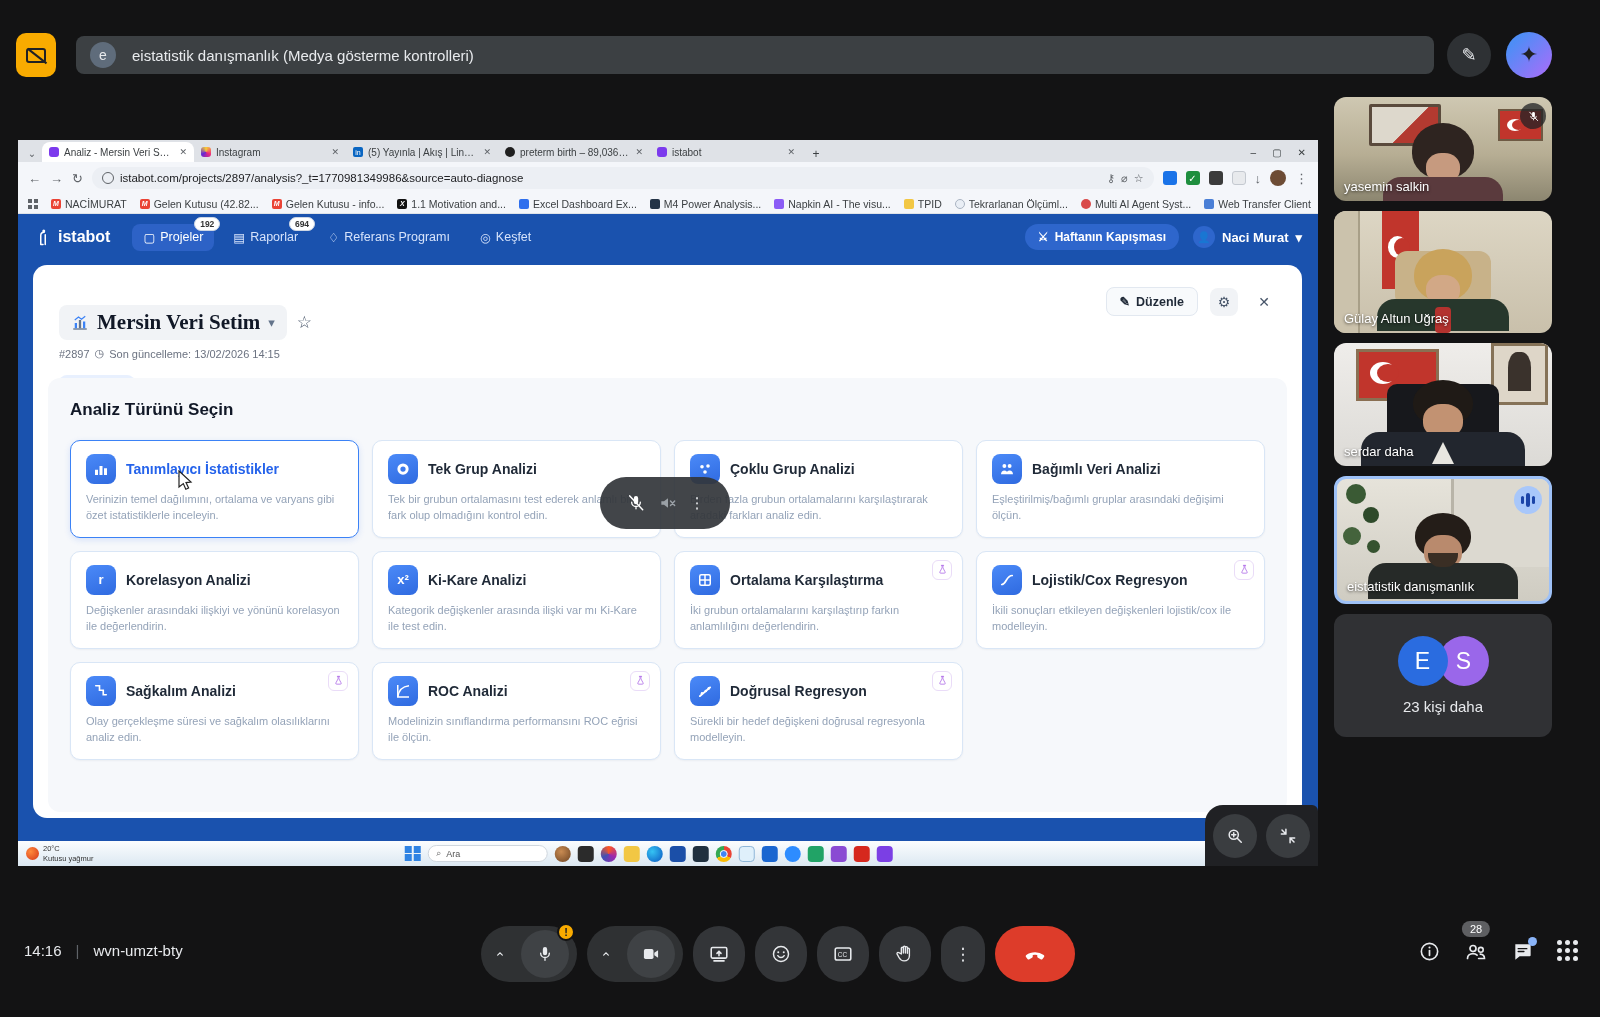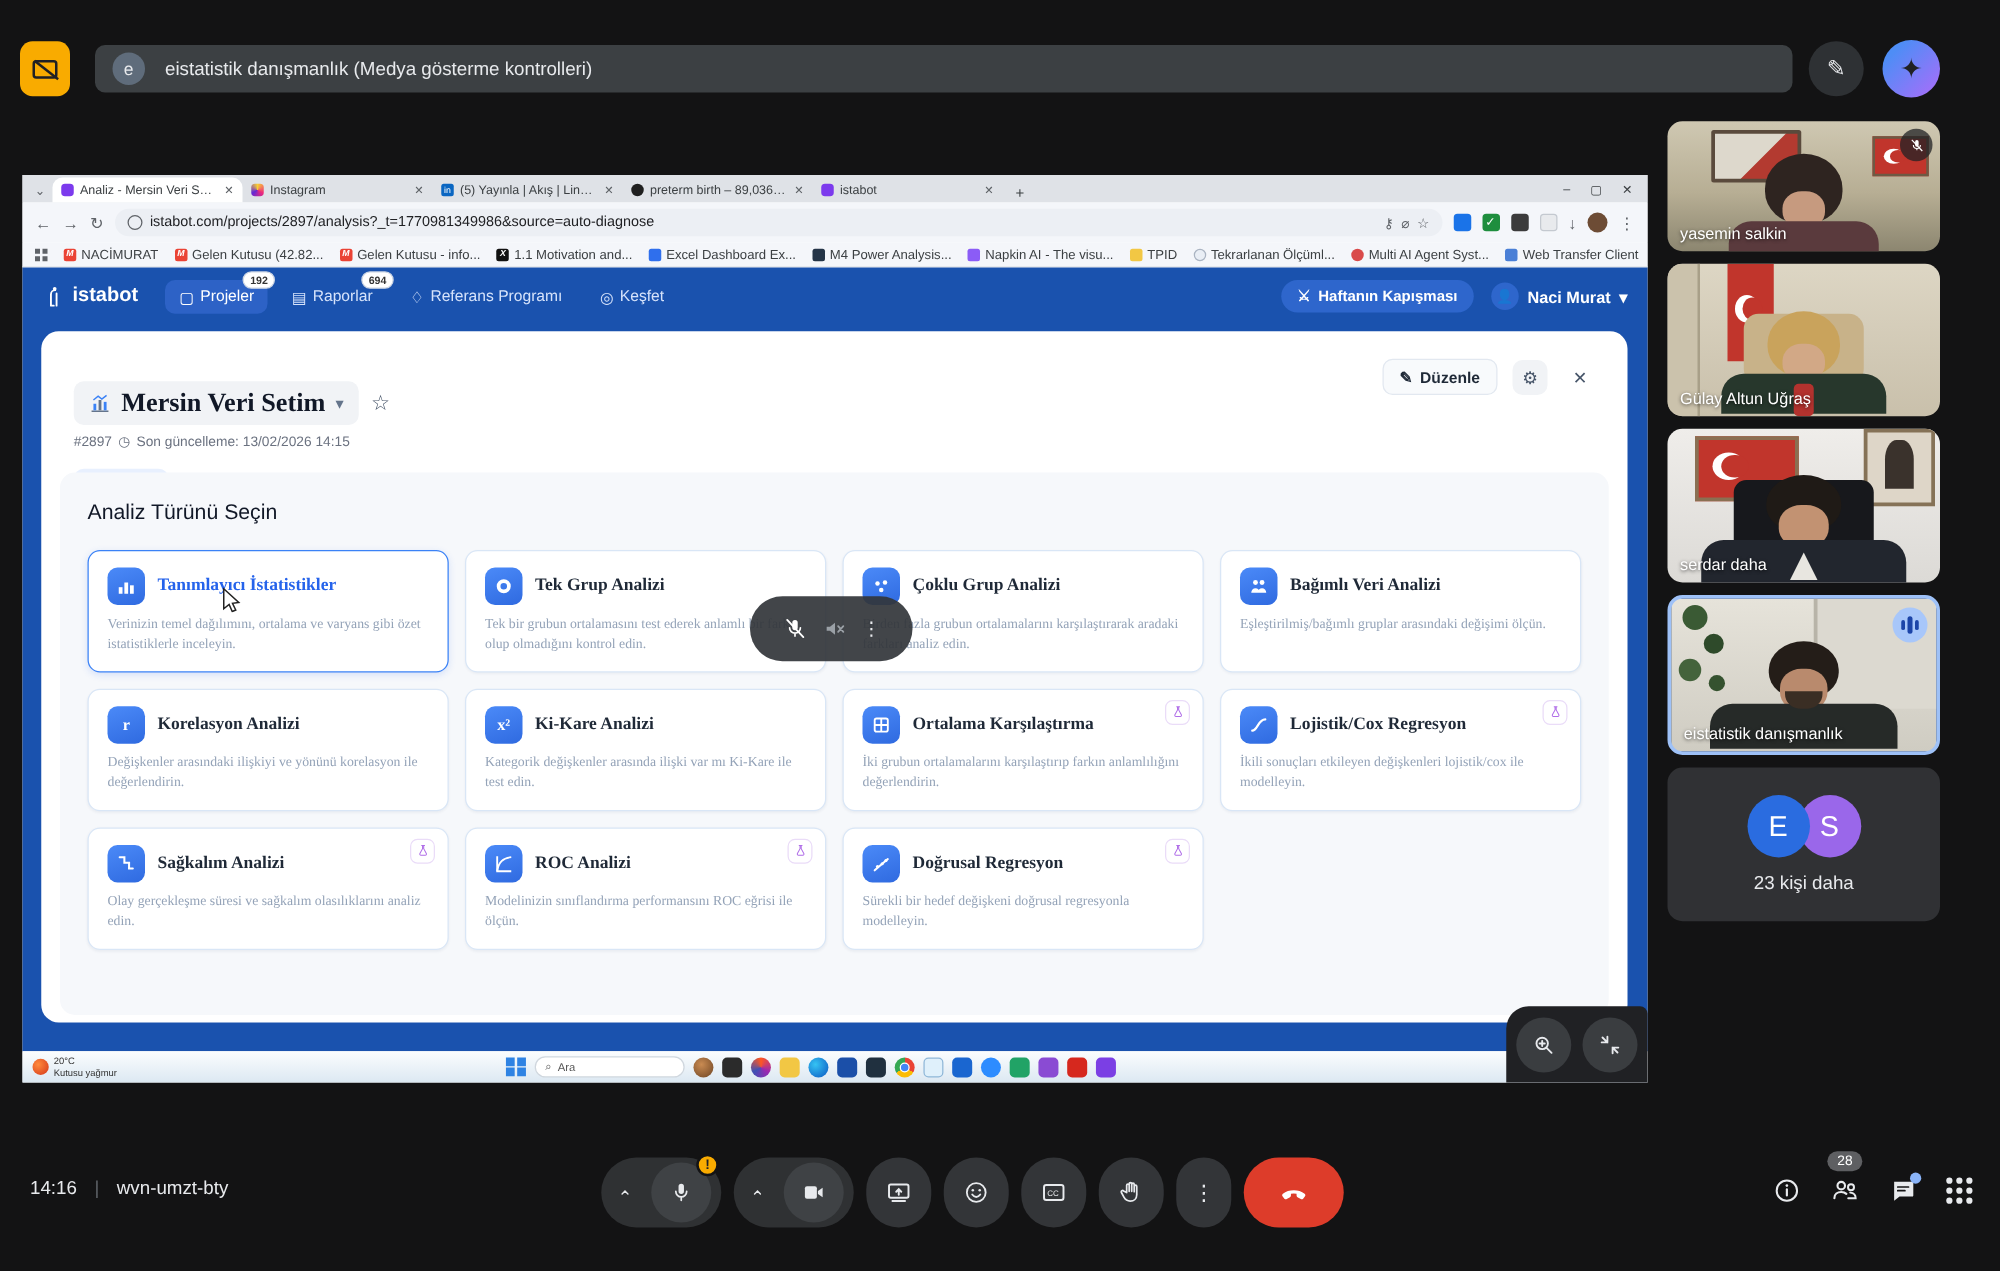--- a/index.html
+++ b/index.html
@@ -63,23 +63,23 @@
   .ptitle{font-family:"Liberation Serif",serif;font-size:21px;font-weight:bold;color:#111827;}
   .meta{margin-top:7px;font-size:11px;color:#6b7280;display:flex;align-items:center;gap:5px;}
   .mctl{position:absolute;right:24px;top:22px;display:flex;align-items:center;gap:12px;}
   .edit-btn{display:flex;align-items:center;gap:6px;border:1px solid #e2e8f0;background:#f8fafc;border-radius:8px;padding:6px 13px;font-size:12.5px;font-weight:bold;color:#1f2937;}
   .sq-btn{width:28px;height:28px;border-radius:8px;background:#f1f3f6;display:flex;align-items:center;justify-content:center;color:#475569;font-size:14px;}
   .ptabs{display:flex;align-items:center;gap:20px;margin-top:14px;font-size:12.5px;color:#475569;}
   .ptab{display:flex;align-items:center;gap:6px;padding:6px 10px;border-radius:8px;}
   .ptab.active{background:#e8f0fe;color:#1a66f0;font-weight:bold;}
   .beta{background:#dbeafe;color:#2563eb;font-size:8.5px;font-weight:bold;border-radius:6px;padding:2px 5px;}
   .panel{position:absolute;left:15px;top:113px;width:1239px;height:434px;background:#f6f8fb;border-radius:12px;padding:22px;}
-  .panel h2{font-size:17px;font-weight:normal;color:#111827;margin-bottom:20px;}
+  .panel h2{font-size:17px;font-weight:bold;color:#111827;margin-bottom:20px;}
   .grid{display:grid;grid-template-columns:repeat(4,1fr);gap:13px;}
-  .card{position:relative;background:#fff;border:1px solid #d9e6f6;border-radius:10px;padding:13px 15px;box-shadow:0 1px 2px rgba(16,40,80,.05);min-height:80px;font-family:Liberation Serif, serif;}
+  .card{position:relative;background:#fff;border:1px solid #d9e6f6;border-radius:10px;padding:13px 15px;box-shadow:0 1px 2px rgba(16,40,80,.05);min-height:80px;}
   .card.sel{border:1.5px solid #3b82f6;box-shadow:0 2px 6px rgba(37,99,235,.15);}
   .chead{display:flex;align-items:center;gap:10px;}
   .cicon{width:30px;height:30px;border-radius:8px;background:linear-gradient(160deg,#4b8af8,#2f6ae0);display:flex;align-items:center;justify-content:center;color:#fff;font-weight:bold;font-size:13px;flex:none;}
   .ctitle{font-size:14px;font-weight:bold;color:#1f2937;}
   .card.sel .ctitle{color:#2563eb;}
   .cdesc{margin-top:8px;font-size:11px;color:#94a3b8;line-height:1.45;}
   .flask{position:absolute;top:8px;right:10px;width:20px;height:20px;border:1px solid #eadcf8;border-radius:6px;display:flex;align-items:center;justify-content:center;background:#fff;}
 
   
   .taskbar{height:25px;background:linear-gradient(180deg,#fbfdfe,#dce8f2);display:flex;align-items:center;position:relative;color:#333;}
@@ -126,21 +126,21 @@
   .botleft{left:24px;top:942px;display:flex;align-items:center;gap:14px;font-size:15px;color:#e8eaed;}
   .botleft .sep{color:#5f6368;}
   .controls{left:778px;top:926px;transform:translateX(-50%);display:flex;align-items:center;gap:10px;}
   .ctl-pill{position:relative;width:96px;height:56px;border-radius:28px;background:#2f3133;display:flex;align-items:center;}
   .ctl-pill .chev{width:38px;display:flex;align-items:center;justify-content:center;}
   .ctl-pill .main{width:48px;height:48px;border-radius:50%;background:#3f4245;display:flex;align-items:center;justify-content:center;margin-left:2px;}
   .warnbadge{position:absolute;top:-3px;right:2px;width:18px;height:18px;border-radius:50%;background:#f9ab00;color:#202124;font-size:11px;font-weight:bold;display:flex;align-items:center;justify-content:center;border:2px solid #131314;}
   .ctl{width:52px;height:56px;border-radius:28px;background:#333538;display:flex;align-items:center;justify-content:center;}
   .ctl.narrow{width:44px;}
   .endcall{width:80px;height:56px;border-radius:28px;background:#dd3c2a;display:flex;align-items:center;justify-content:center;}
-  .botright{right:22px;top:940px;display:flex;align-items:center;gap:23px;}
+  .botright{right:22px;top:940px;display:flex;align-items:flex-start;gap:23px;}
   .bric{position:relative;display:flex;align-items:center;justify-content:center;}
   .cntbadge{position:absolute;top:-19px;left:50%;transform:translateX(-50%);background:#5e5f62;color:#fff;font-size:11px;border-radius:10px;padding:2px 8px;}
   .bluedot{position:absolute;top:-3px;right:-3px;width:9px;height:9px;border-radius:50%;background:#8ab4f8;}
   .gdots{display:grid;grid-template-columns:repeat(3,5px);grid-gap:3px;}
   .gdots i{width:5px;height:5px;border-radius:50%;background:#e8eaed;}
   svg{display:block;}
 </style>
 </head>
 <body>
 

